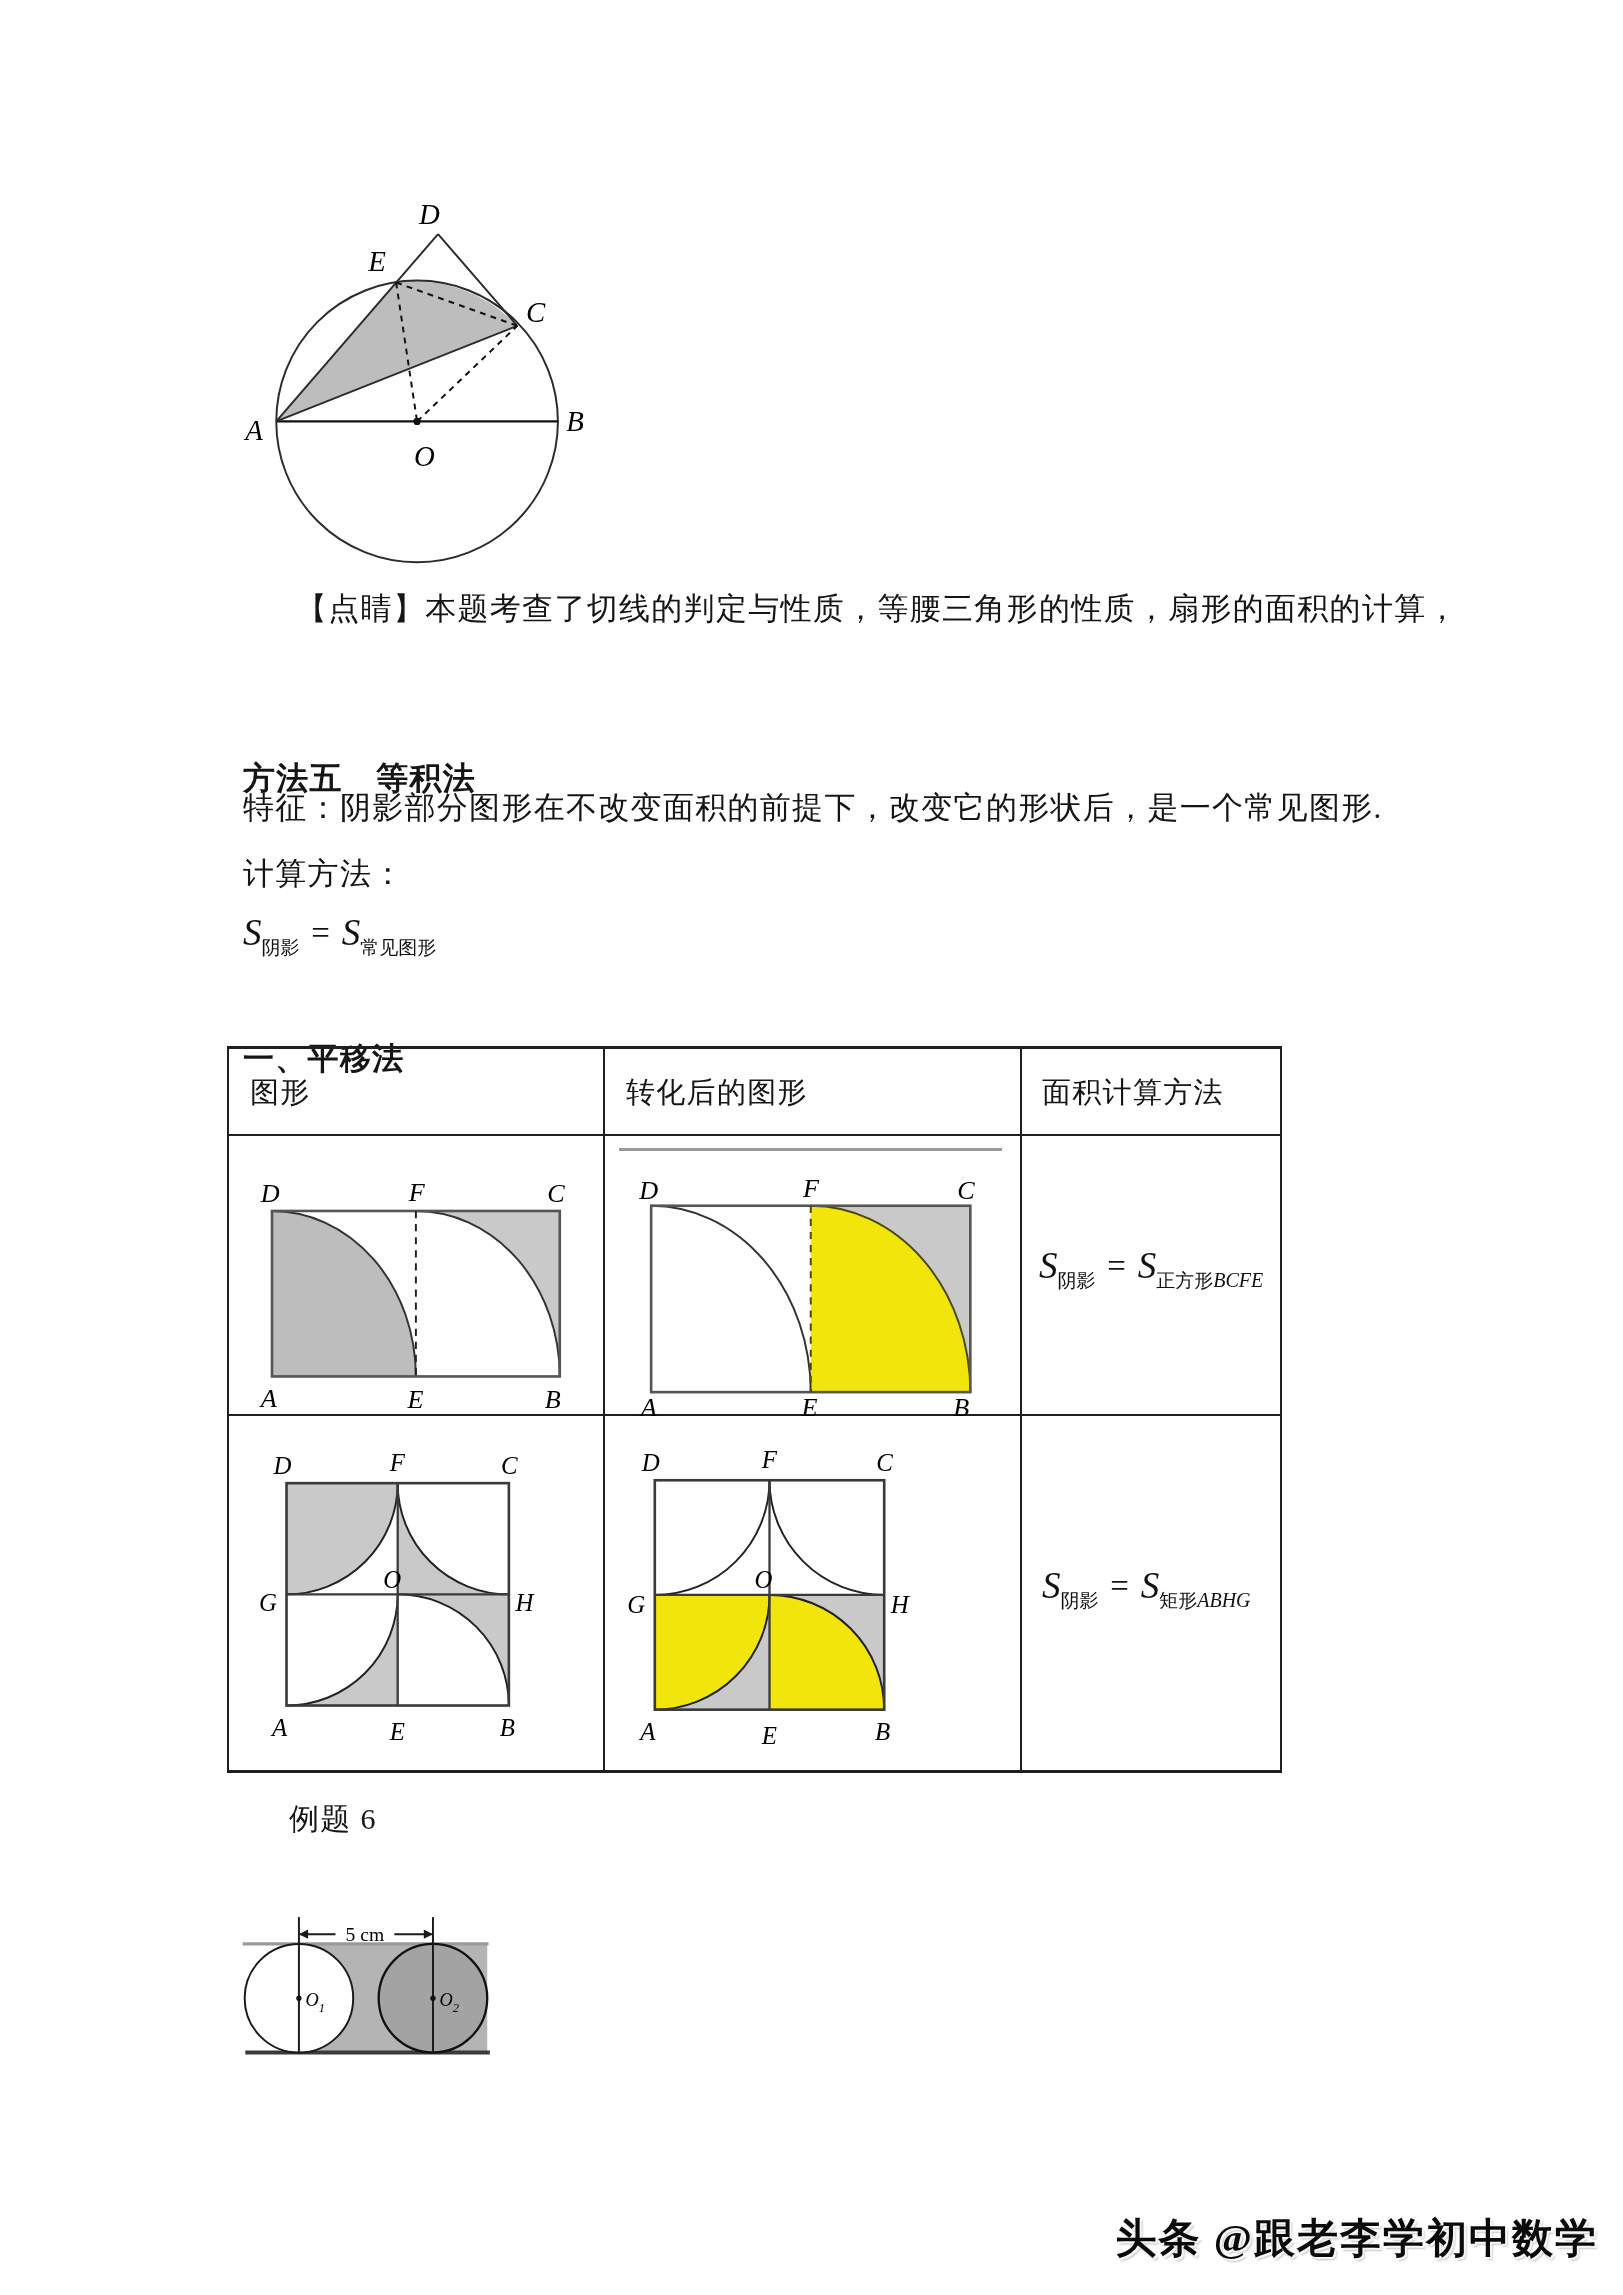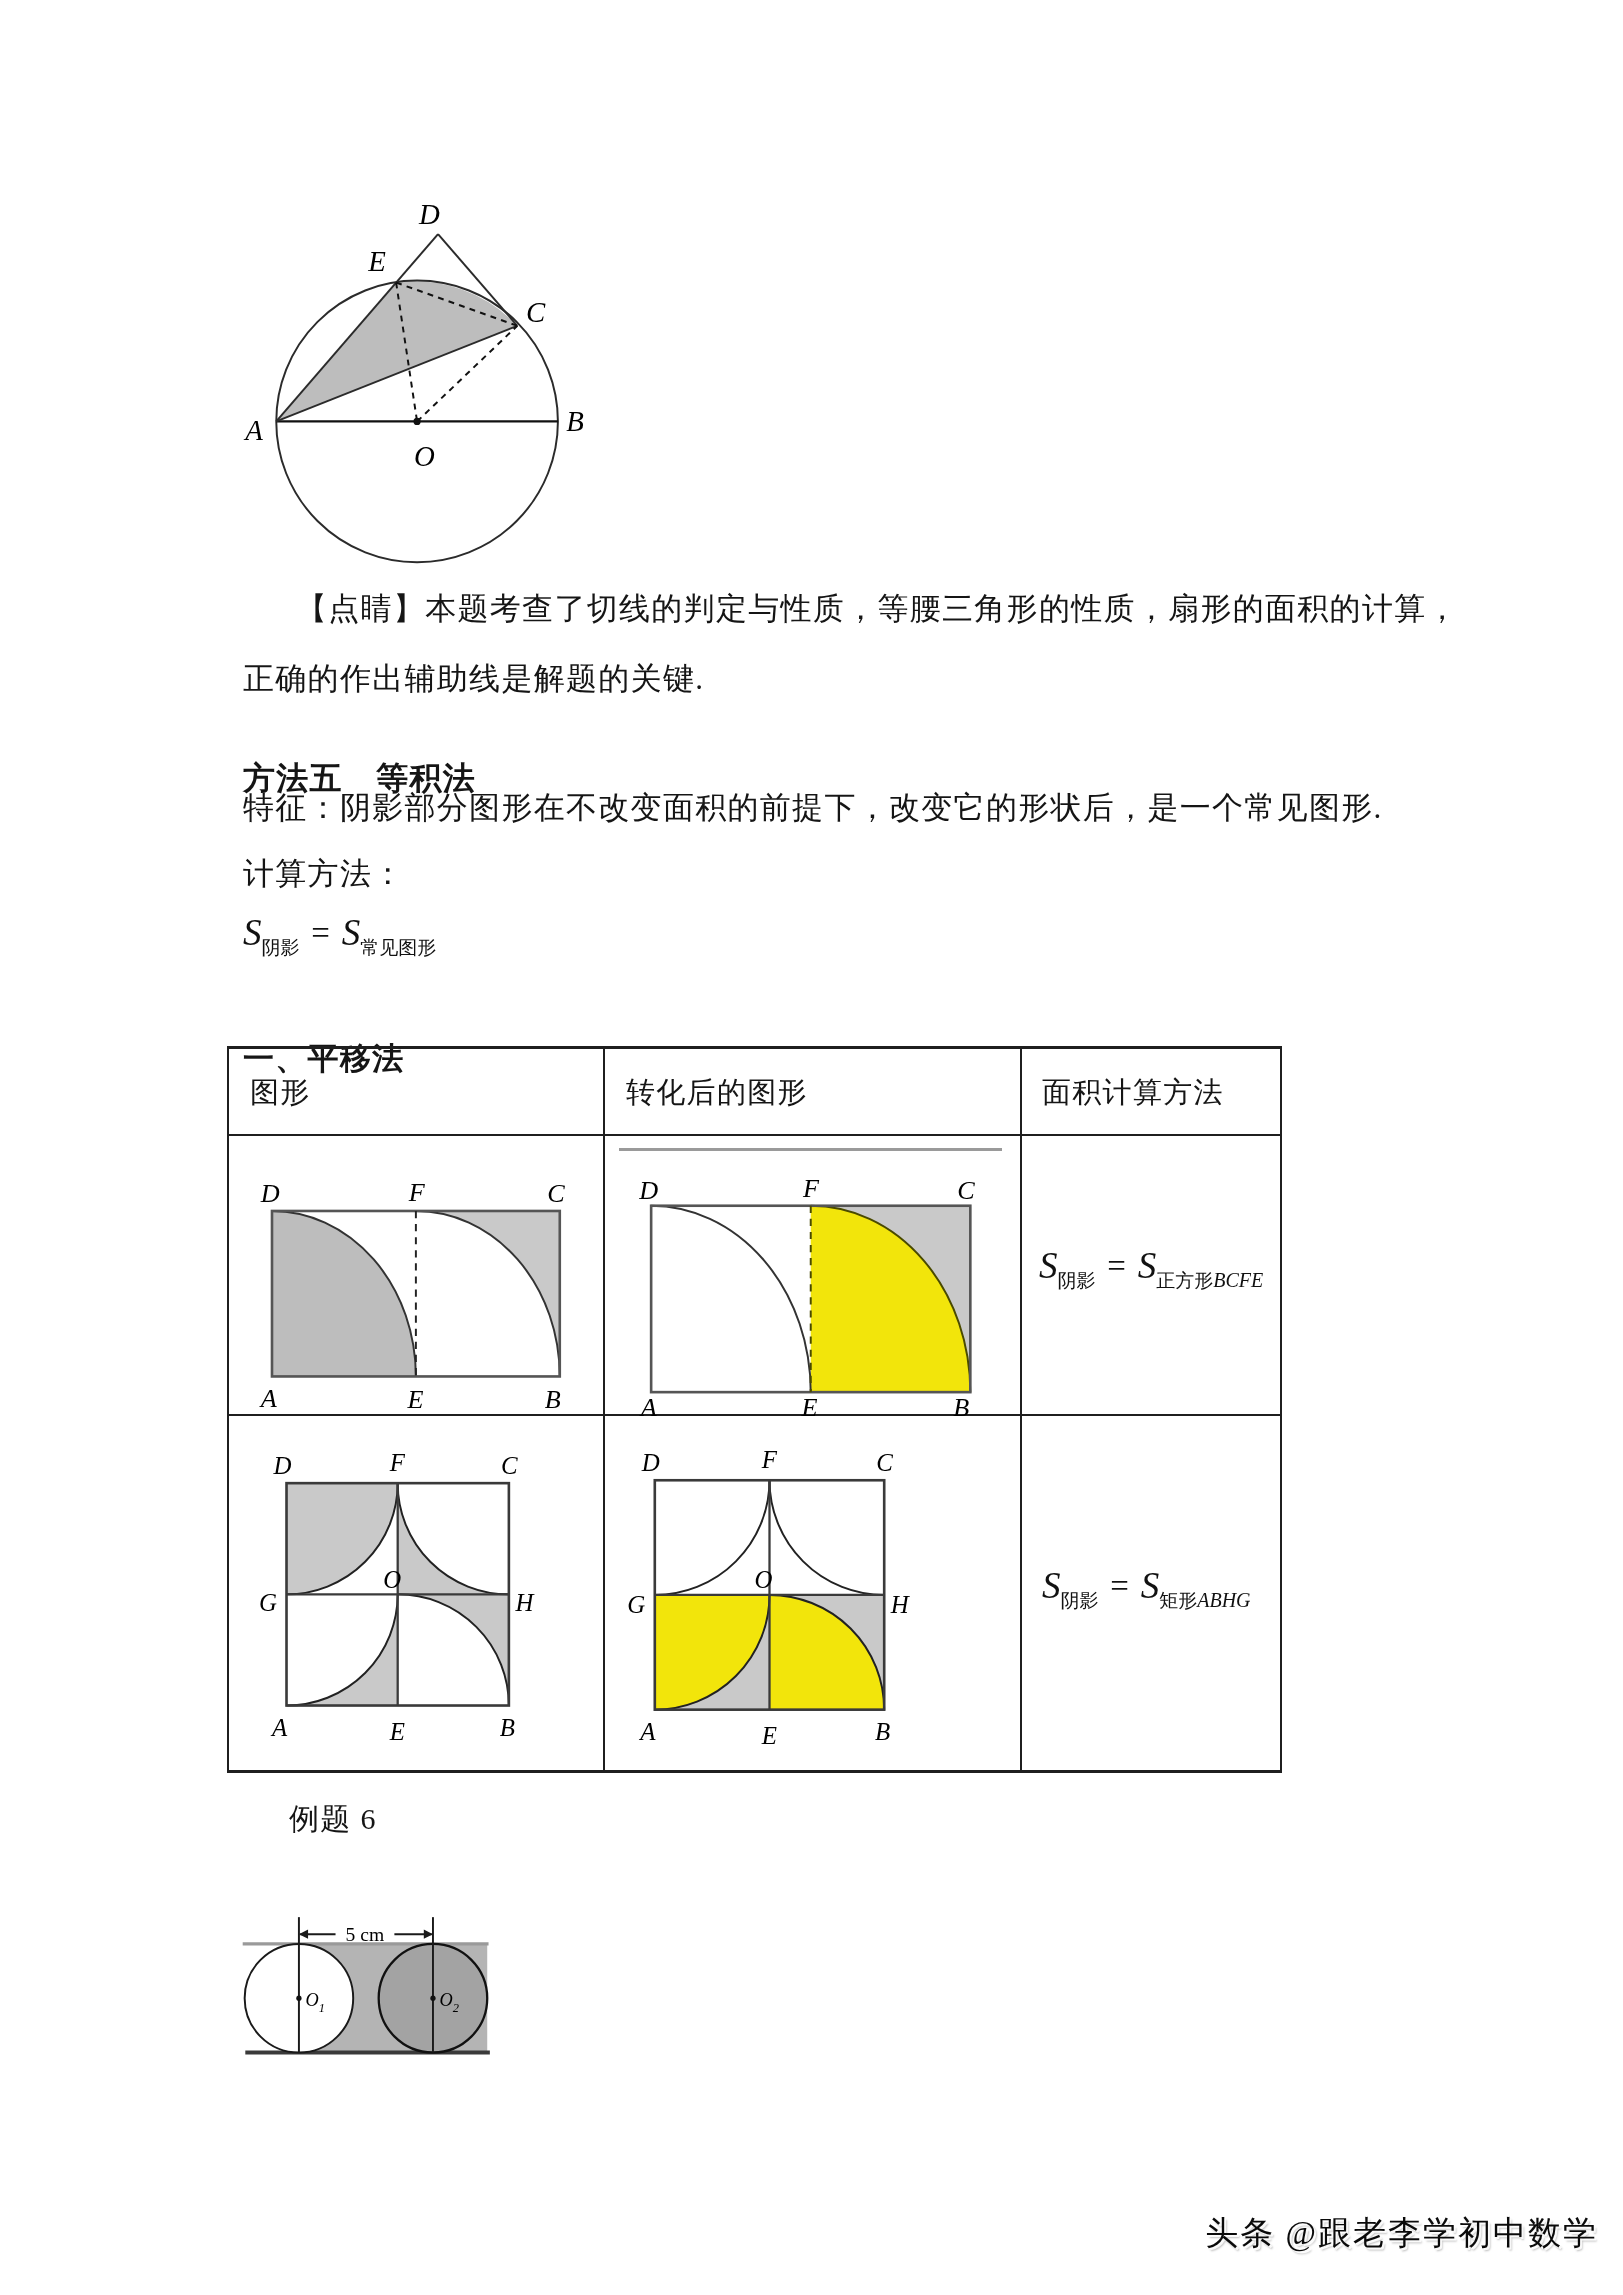--- a/index.html
+++ b/index.html
@@ -16,21 +16,21 @@
   .sform .ssub{font-size:19px; position:relative; top:0.45em; letter-spacing:0;}
   .sform .ssub .lat{font-style:italic; font-size:20px;}
   .sform .seq{font-size:33px; margin:0 11.8px; position:relative; top:-1.3px;}
   
   .hline{background:#1f1f1f; height:2px;}
   .vline{background:#1f1f1f; width:2px;}
   .thick{height:3.3px;}
   .cellhead{font-size:29px; letter-spacing:1.3px; color:#151515;}
   svg text{font-family:"Liberation Serif","DejaVu Serif",serif;}
   .watermark{
-    font-size:33px; font-weight:normal; letter-spacing:2px; color:#0a0a0a;
+    font-size:41px; font-weight:bold; letter-spacing:2px; color:#0a0a0a;
     text-shadow:2px 2px 0 rgba(255,255,255,0.85), 2.6px 2.6px 2px rgba(0,0,0,0.25);
     white-space:nowrap;
     text-align:right;
   }
   .grayrule{background:#9a9a9a;}
 </style>
 </head>
 <body>
 
 <div id="page">
@@ -56,21 +56,20 @@
 
     <text x="306" y="62" font-size="44" font-style="italic" text-anchor="middle">D</text>
     <text x="226" y="134" font-size="44" font-style="italic" text-anchor="middle">E</text>
     <text x="468" y="212" font-size="44" font-style="italic" text-anchor="middle">C</text>
     <text x="38" y="392" font-size="44" font-style="italic" text-anchor="middle">A</text>
     <text x="528" y="378" font-size="44" font-style="italic" text-anchor="middle">B</text>
     <text x="298" y="432" font-size="44" font-style="italic" text-anchor="middle">O</text>
   </svg>
 
   <div class="abs para" style="left:260px; top:588px;margin-left:36px;">【点睛】本题考查了切线的判定与性质，等腰三角形的性质，扇形的面积的计算，</div>
-  <div class="abs para" style="left:243px; top:658px;">正确的作出辅助线是解题的关键.</div>
 
   <div class="abs para bold" style="left:243px; top:727px; font-size:32px;">方法五　等积法</div>
 
   <div class="abs para" style="left:243px; top:787px;">特征：阴影部分图形在不改变面积的前提下，改变它的形状后，是一个常见图形.</div>
 
   <div class="abs para" style="left:243px; top:853px;">计算方法：</div>
 
   <div class="abs sform" style="left:243px; top:911px;">
     <span class="sbase">S</span><span class="ssub">阴影</span><span class="seq">=</span><span class="sbase">S</span><span class="ssub">常见图形</span>
   </div>

